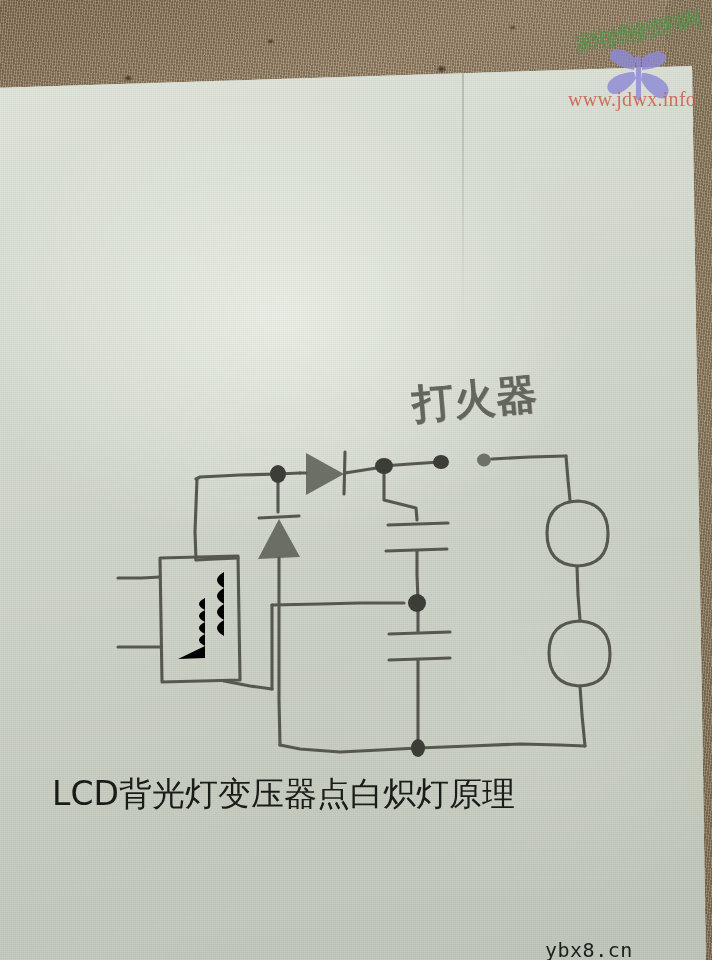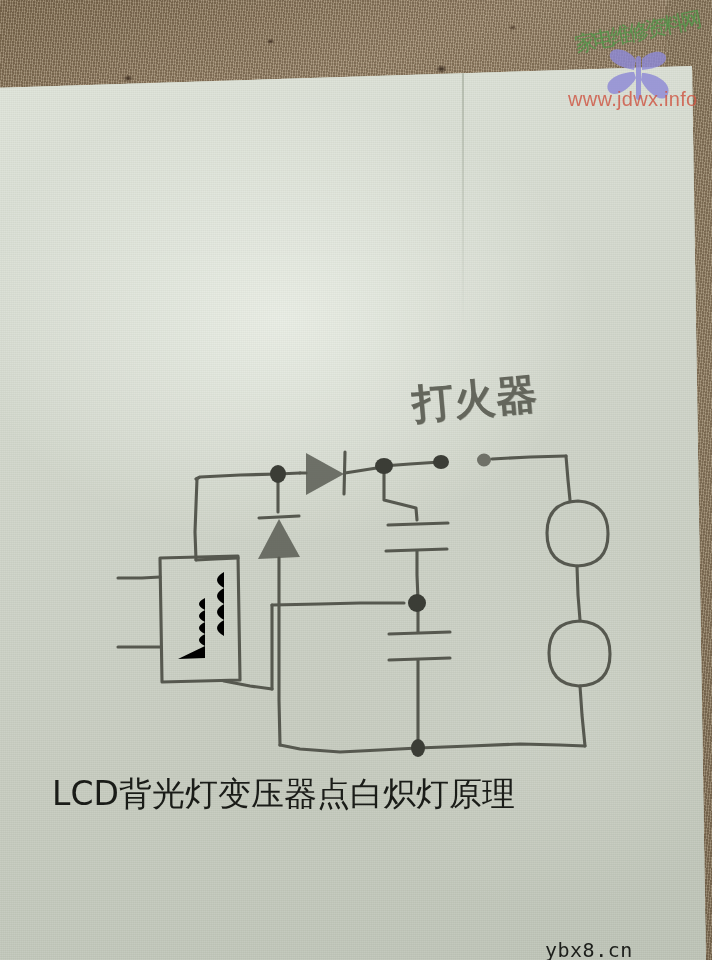--- a/index.html
+++ b/index.html
@@ -90,21 +90,21 @@
     color: rgba(86,160,78,.62);
     letter-spacing: -3px;
     white-space: nowrap;
     transform: rotate(-12deg);
     text-shadow: 0 0 1px rgba(60,130,55,.5);
   }
   .wm-bfly { position: absolute; left: 28px; top: 40px; }
   .wm-url {
     position: absolute;
     left: 0; top: 82px;
-    font-family: Liberation Sans, sans-serif;
+    font-family: Liberation Serif, serif;
     font-size: 20px;
     color: rgba(206,84,66,.82);
     letter-spacing: .3px;
     white-space: nowrap;
   }
 
   
   .circuit {
     position: absolute;
     left: 0; top: 0;

